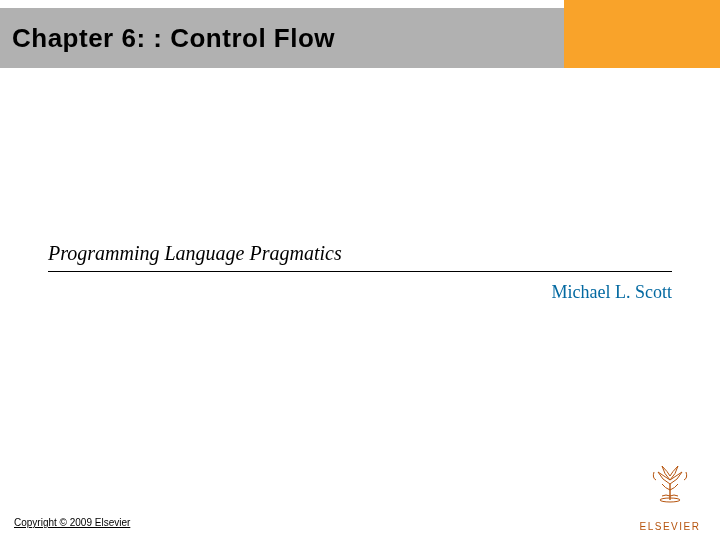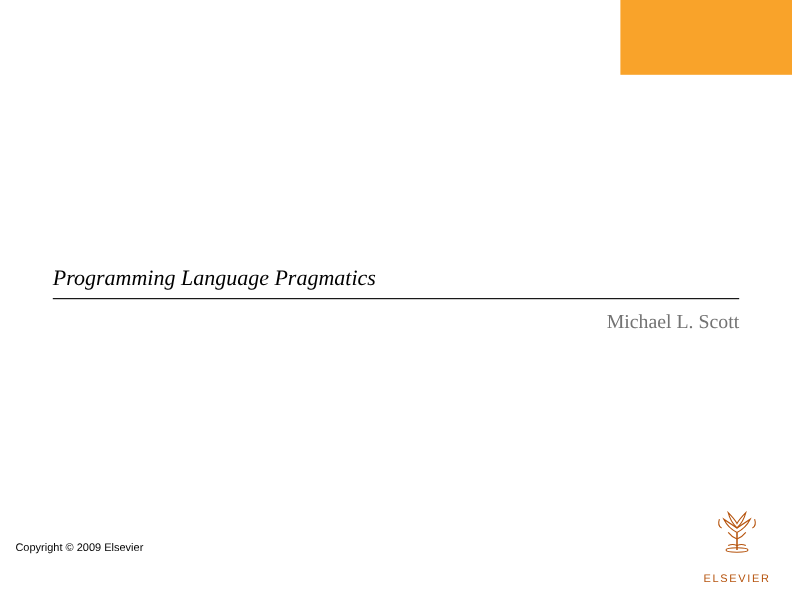--- a/index.html
+++ b/index.html
@@ -42,30 +42,31 @@
     border: none;
     border-top: 1.5px solid #000;
     margin-top: 2px;
   }
   .author {
     position: absolute;
     right: 48px;
     top: 282px;
     font-family: "Times New Roman", Times, serif;
     font-size: 18px;
-    color: #737373;
+    color: #0369a1;
     text-align: right;
   }
   .copyright {
     position: absolute;
     left: 14px;
-    bottom: 36px;
+    bottom: 12px;
     font-family: Arial, sans-serif;
     font-size: 10px;
     color: #000;
+    text-decoration: underline;
   }
   .logo {
     position: absolute;
     right: 14px; bottom: 8px;
     width: 72px;
     text-align: center;
   }
   .logo svg { display: block; margin: 0 auto; }
   .logo-text {
     font-family: Arial, sans-serif;
@@ -73,20 +74,23 @@
     letter-spacing: 1.5px;
     color: #b6540e;
     margin-top: 17px;
   }
 </style>
 </head>
 <body>
 
 <div class="slide">
 
+  <div class="title-bar">
+    <div class="title">Chapter 6: : Control Flow</div>
+  </div>
 
   <div class="orange-block"></div>
 
   <div class="subtitle-wrap">
     <div class="subtitle">Programming Language Pragmatics</div>
     <hr class="rule">
   </div>
 
   <div class="author">Michael L. Scott</div>
 

